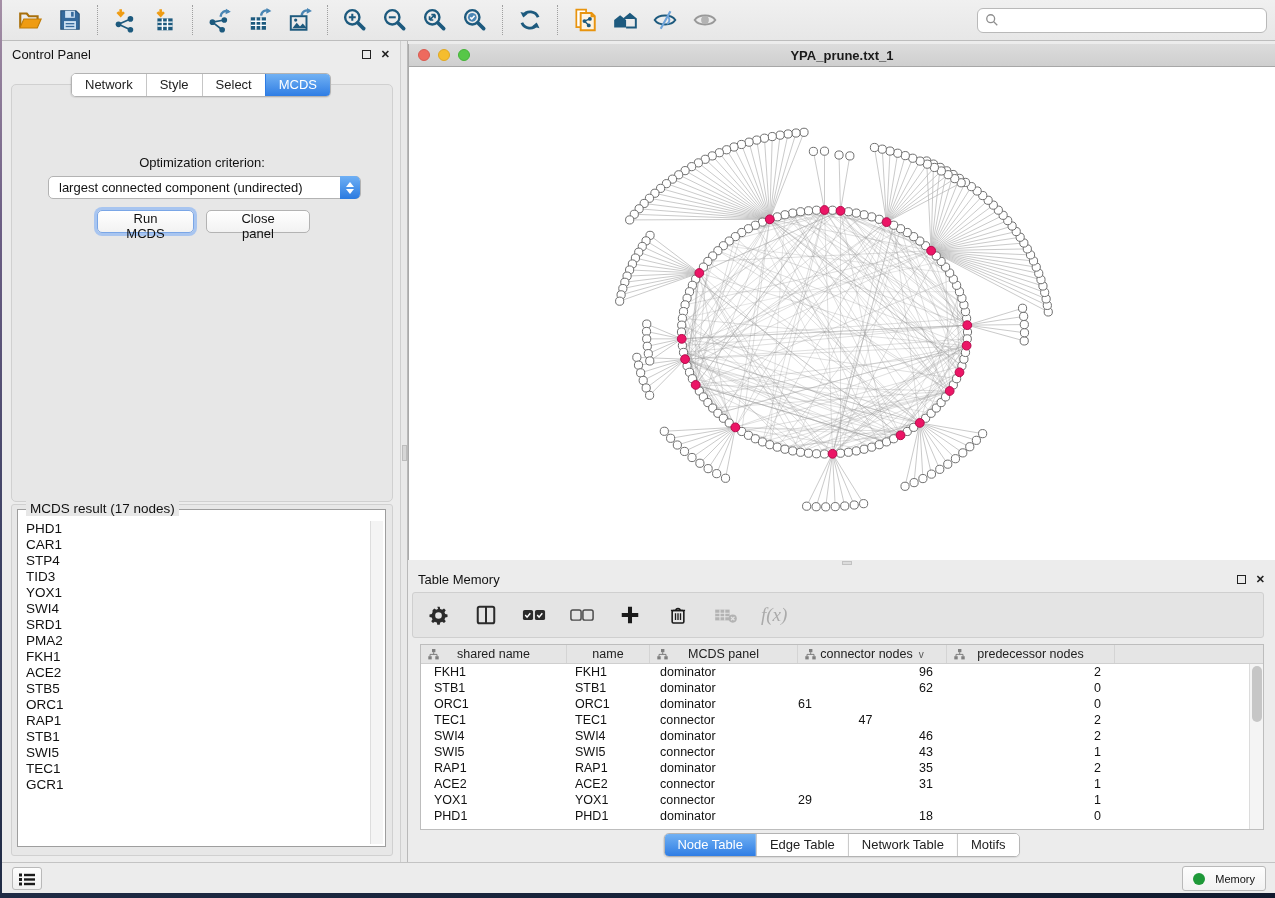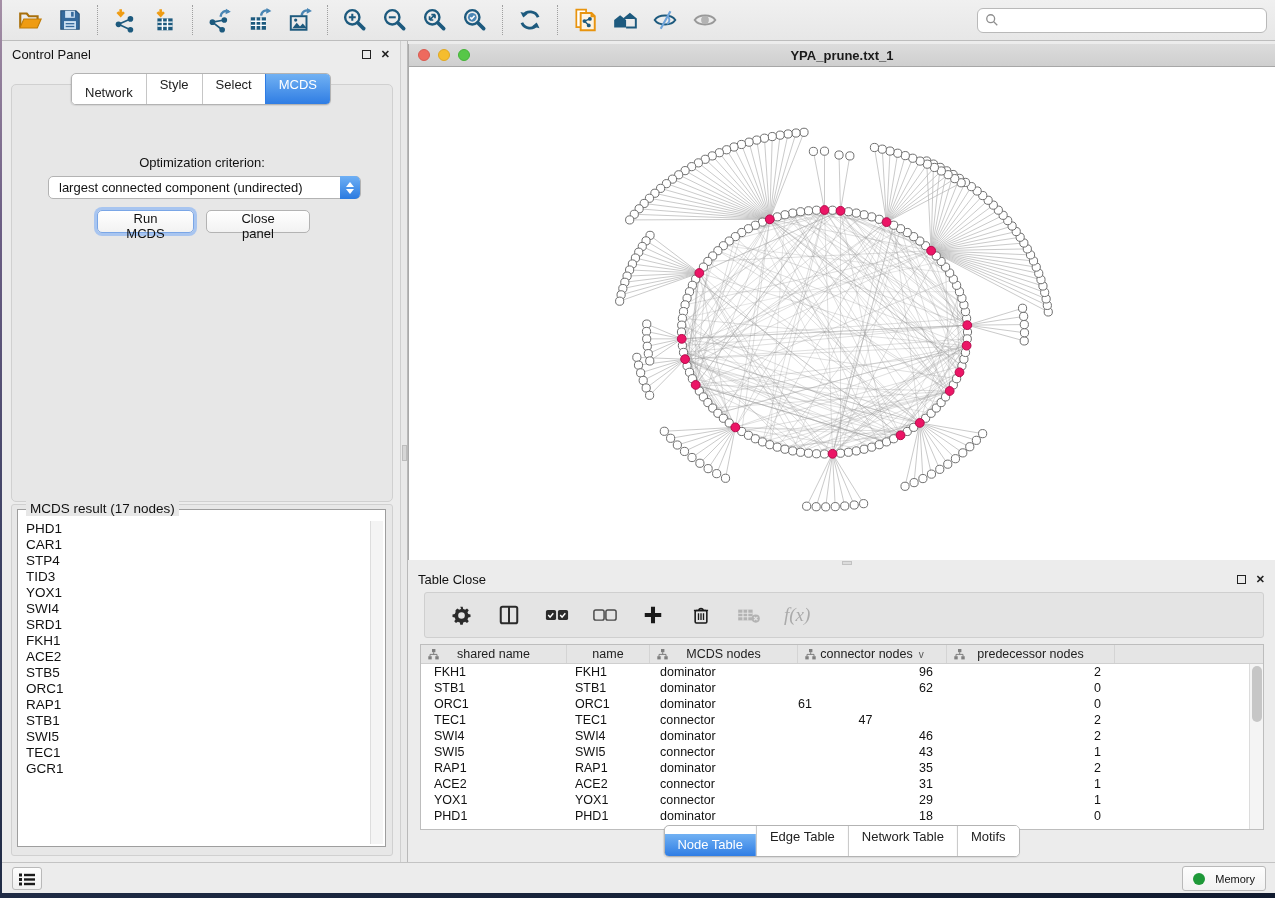--- a/index.html
+++ b/index.html
@@ -21,21 +21,21 @@
 
   
   .control-panel { position:absolute; left:0; top:41px; width:398px; height:821px; background:#ececec; }
   .panel-head { height:24px; display:flex; align-items:center; padding:2px 10px 0 10px; font-size:13px; color:#111;justify-content:space-between; }
   .panel-head .spacer { flex:1; }
   .wicon { font-size:11px; color:#222; margin-left:10px; cursor:pointer; line-height:1; }
   .float-box { width:9px; height:9px; border:1.6px solid #222; display:inline-block; margin-left:10px; cursor:pointer; }
   .seg-tabs { position:absolute; left:50%; transform:translateX(-50%); top:32px; display:inline-flex; border:1px solid #b3b3b3;
               border-radius:5px; background:#fff; overflow:hidden; box-shadow:0 1px 1px rgba(0,0,0,.08); z-index:3; }
   .seg { padding:3px 13px 4px; font-size:13px; color:#222; border-left:1px solid #c6c6c6; cursor:pointer; background:#fff; }
-  .seg:first-child { border-left:none;margin-top:8px; }
+  .seg:first-child { border-left:none; }
   .seg.active { background:linear-gradient(#71b1f3,#2f7de4); color:#fff; border-left-color:#2f7de4; }
   .cp-box { position:absolute; left:9px; right:7px; top:43px; height:418px; background:#e7e7e7; border:1px solid #d0d0d0; border-radius:5px; }
   .crit-label { position:absolute; left:0; right:0; top:70px; text-align:center; font-size:13px; color:#111; }
   .dropdown { position:absolute; left:36px; top:91px; width:313px; height:23px; background:#fff; border:1px solid #b3b3b3;
               border-radius:5px; display:flex; align-items:center; font-size:13px; color:#111; padding-left:10px; cursor:pointer; }
   .dd-stepper { position:absolute; right:0; top:-1px; bottom:-1px; width:20px; border-radius:0 5px 5px 0;
                 background:linear-gradient(#6fb0f5,#2a7ae0); display:flex; flex-direction:column; align-items:center; justify-content:center; gap:2px; }
   .dd-stepper i { width:0; height:0; border-left:4px solid transparent; border-right:4px solid transparent; display:block; }
   .dd-up { border-bottom:5px solid #fff; }
   .dd-down { border-top:5px solid #fff; }
@@ -63,22 +63,22 @@
   .lights { position:absolute; left:9px; top:5px; display:flex; gap:8px; }
   .light { width:12px; height:12px; border-radius:50%; }
   .light.r { background:#ee6a5e; border:1px solid #d85a50; }
   .light.y { background:#f5bd2e; border:1px solid #e0a821; }
   .light.g { background:#57c748; border:1px solid #43b337; }
   .net-canvas { position:relative; width:100%; height:493px; background:#fff; }
   .net-canvas svg { display:block; width:100%; height:100%; }
 
   
   .table-panel { position:absolute; left:406px; top:566px; width:867px; height:296px; background:#ececec; }
-  .tp-toolbar { position:absolute; left:16px; right:11px; top:26px; height:46px; background:#e4e4e4; border:1px solid #cfcfcf;
-                border-radius:3px; display:flex; align-items:center; padding:0 23px; gap:22px; }
+  .tp-toolbar { position:absolute; left:4px; right:11px; top:26px; height:46px; background:#e4e4e4; border:1px solid #cfcfcf;
+                border-radius:3px; display:flex; align-items:center; padding:0 12px; gap:22px; }
   .tpi { display:flex; align-items:center; justify-content:center; width:26px; height:30px; background:none; border:none; cursor:pointer; }
   .fx { font-family:"Liberation Serif",serif; font-style:italic; font-size:19px; color:#aaa; }
   .tbl { position:absolute; left:12px; right:11px; top:78px; bottom:32px; background:#fff; border:1px solid #bdbdbd; }
   .tbl-head { display:flex; height:19px; background:#e5e5e5; border-bottom:1px solid #cfcfcf; }
   .th { position:relative; display:flex; align-items:center; justify-content:center; font-size:12.5px; color:#222;
         border-right:1px solid #d4d4d4; cursor:pointer; }
   .th .hicon { position:absolute; left:7px; top:4px; }
   .th .sort { margin-left:6px; font-size:10px; color:#555; }
   .tbl-body { position:absolute; left:0; right:14px; top:19px; bottom:0; overflow:hidden; }
   .trow { display:flex; height:16px; align-items:center; font-size:12.5px; color:#111; cursor:default; }
@@ -272,20 +272,21 @@
       <div class="result-group">
         <div class="result-legend">MCDS result (17 nodes)</div>
         <div class="result-list" id="mcds-list">
             <div class="result-item">PHD1</div>
             <div class="result-item">CAR1</div>
             <div class="result-item">STP4</div>
             <div class="result-item">TID3</div>
             <div class="result-item">YOX1</div>
             <div class="result-item">SWI4</div>
             <div class="result-item">SRD1</div>
+            <div class="result-item">PMA2</div>
             <div class="result-item">FKH1</div>
             <div class="result-item">ACE2</div>
             <div class="result-item">STB5</div>
             <div class="result-item">ORC1</div>
             <div class="result-item">RAP1</div>
             <div class="result-item">STB1</div>
             <div class="result-item">SWI5</div>
             <div class="result-item">TEC1</div>
             <div class="result-item">GCR1</div>
           </div>
@@ -903,21 +904,21 @@
           </g>
         </svg>
     </div>
   </div>
   <div class="hsplit">
       <div class="hgrip"></div>
     </div>
 
   <div class="table-panel">
     <div class="panel-head">
-      <span>Table Close</span>
+      <span>Table Memory</span>
       <span class="spacer"></span>
       <span class="float-box"></span>
       <span class="wicon" style="font-weight:bold;">✕</span>
     </div>
     <div class="tp-toolbar">
       <button class="tpi">
         <svg viewBox="0 0 24 24" width="21" height="21">
           <path fill="#2b2b2b" d="M12 8.2 a3.8 3.8 0 1 0 0 7.6 a3.8 3.8 0 0 0 0-7.6 z M10.6 2 h2.8 l.5 2.6 a7.6 7.6 0 0 1 2.2.9 l2.2-1.5 2 2 -1.5 2.2 c.4.7.7 1.4.9 2.2 l2.6.5 v2.8 l-2.6.5 a7.6 7.6 0 0 1 -.9 2.2 l1.5 2.2 -2 2 -2.2-1.5 a7.6 7.6 0 0 1 -2.2.9 l-.5 2.6 h-2.8 l-.5-2.6 a7.6 7.6 0 0 1 -2.2-.9 l-2.2 1.5 -2-2 1.5-2.2 a7.6 7.6 0 0 1 -.9-2.2 l-2.6-.5 v-2.8 l2.6-.5 c.2-.8.5-1.5.9-2.2 L5.2 6 l2-2 2.2 1.5 c.7-.4 1.4-.7 2.2-.9 z"></path>
           <circle cx="12" cy="12" r="2.6" fill="#e4e4e4"></circle>
         </svg>
@@ -978,21 +979,21 @@
           <div class="th" style="width: 83px;">
             <span>name</span>
           </div>
           <div class="th" style="width: 148px;">
             <svg class="hicon" width="11" height="11" viewBox="0 0 11 11">
               <rect x="4" y="0" width="3.4" height="3.2" fill="#7f7f7f"></rect>
               <rect x="0.3" y="7.2" width="3.4" height="3.2" fill="#7f7f7f"></rect>
               <rect x="7.3" y="7.2" width="3.4" height="3.2" fill="#7f7f7f"></rect>
               <path d="M5.7 3.2 v2.2 M2 7.2 v-1.8 h7 v1.8" stroke="#7f7f7f" fill="none" stroke-width="1"></path>
             </svg>
-            <span>MCDS nodes</span>
+            <span>MCDS panel</span>
           </div>
           <div class="th" style="width: 149px;">
             <svg class="hicon" width="11" height="11" viewBox="0 0 11 11">
               <rect x="4" y="0" width="3.4" height="3.2" fill="#7f7f7f"></rect>
               <rect x="0.3" y="7.2" width="3.4" height="3.2" fill="#7f7f7f"></rect>
               <rect x="7.3" y="7.2" width="3.4" height="3.2" fill="#7f7f7f"></rect>
               <path d="M5.7 3.2 v2.2 M2 7.2 v-1.8 h7 v1.8" stroke="#7f7f7f" fill="none" stroke-width="1"></path>
             </svg>
             <span>connector nodes</span>
             <span class="sort">v</span>
@@ -1062,21 +1063,21 @@
             <div class="td" style="width: 146px; padding-left: 13px;">ACE2</div>
             <div class="td" style="width: 83px; padding-left: 8px;">ACE2</div>
             <div class="td" style="width: 148px; padding-left: 10px;">connector</div>
             <div class="td" style="width: 149px; text-align: right; padding-right: 14px;">31</div>
             <div class="td" style="width: 168px; text-align: right; padding-right: 14px;">1</div>
           </div>
           <div class="trow">
             <div class="td" style="width: 146px; padding-left: 13px;">YOX1</div>
             <div class="td" style="width: 83px; padding-left: 8px;">YOX1</div>
             <div class="td" style="width: 148px; padding-left: 10px;">connector</div>
-            <div class="td" style="width: 149px; text-align: right; padding-right: 14px;">29</div>
+            <div class="td" style="width: 149px; padding-right: 14px;">29</div>
             <div class="td" style="width: 168px; text-align: right; padding-right: 14px;">1</div>
           </div>
           <div class="trow">
             <div class="td" style="width: 146px; padding-left: 13px;">PHD1</div>
             <div class="td" style="width: 83px; padding-left: 8px;">PHD1</div>
             <div class="td" style="width: 148px; padding-left: 10px;">dominator</div>
             <div class="td" style="width: 149px; text-align: right; padding-right: 14px;">18</div>
             <div class="td" style="width: 168px; text-align: right; padding-right: 14px;">0</div>
           </div>
         </div>

